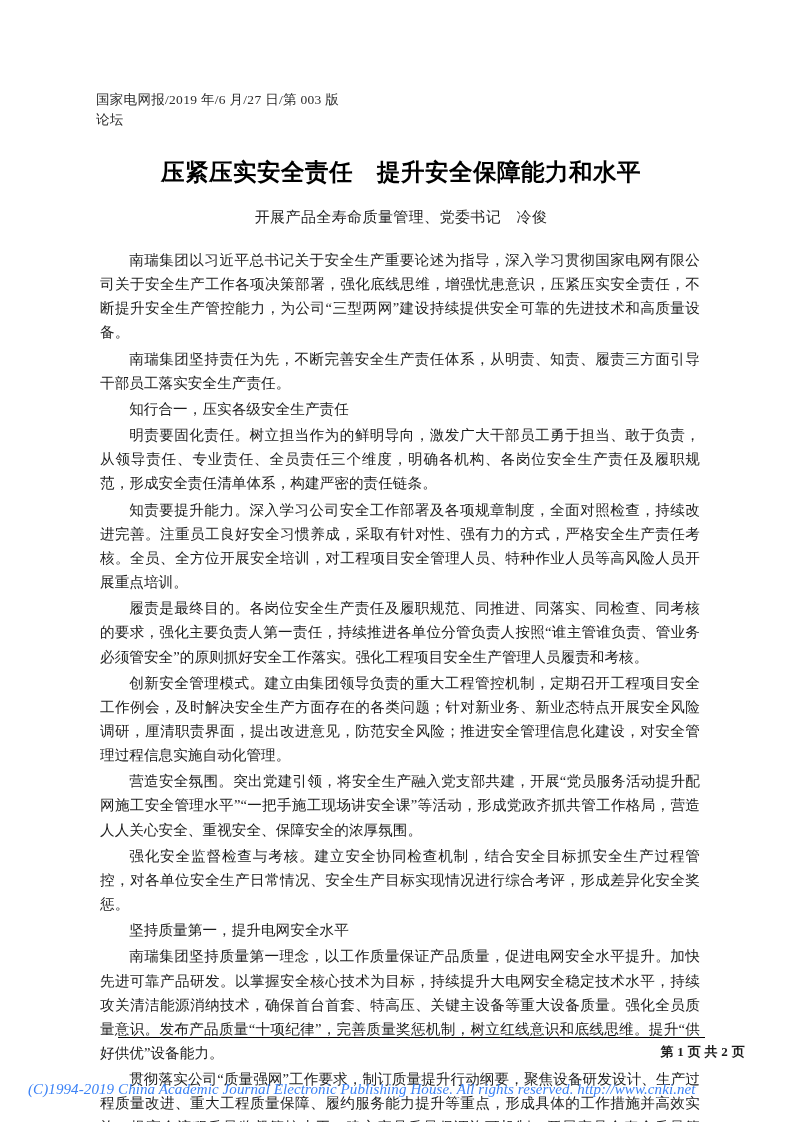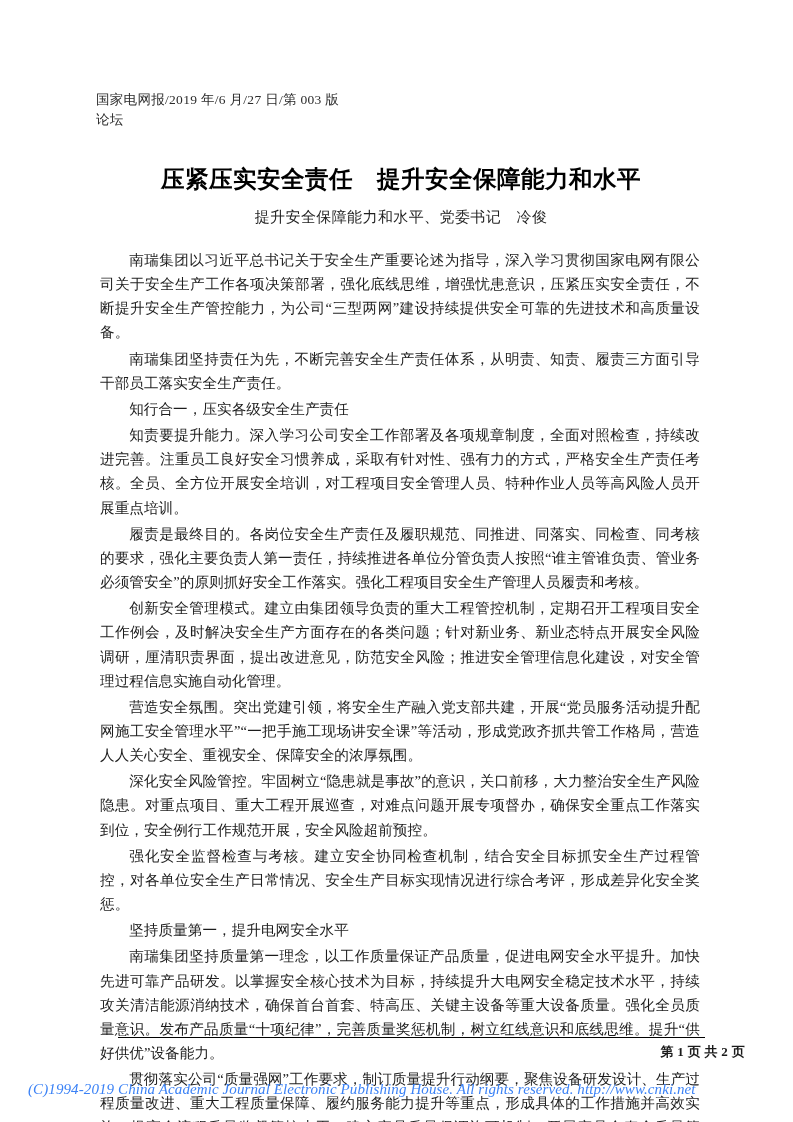--- a/index.html
+++ b/index.html
@@ -43,21 +43,20 @@
     left: 96px;
     top: 155px;
     width: 610px;
     text-align: center;
     font-size: 23.5px;
     font-weight: bold;
     line-height: 34px;
     letter-spacing: 0.5px;
     color: #000;
     font-family: "Liberation Sans", "DejaVu Sans", sans-serif;
-    margin-top: 7px;
   }
 
   
   .byline {
     position: absolute;
     left: 96px;
     top: 205px;
     width: 610px;
     text-align: center;
     font-size: 15px;
@@ -126,31 +125,31 @@
 
 <div class="page">
 
   <div class="masthead">
     <div class="line">国家电网报/2019 年/6 月/27 日/第 003 版</div>
     <div class="line">论坛</div>
   </div>
 
   <div class="article-title">压紧压实安全责任　提升安全保障能力和水平</div>
 
-  <div class="byline">提升安全保障能力和水平、党委书记　冷俊</div>
+  <div class="byline">开展产品全寿命质量管理、党委书记　冷俊</div>
 
   <div class="body-text">
     <p>南瑞集团以习近平总书记关于安全生产重要论述为指导，深入学习贯彻国家电网有限公司关于安全生产工作各项决策部署，强化底线思维，增强忧患意识，压紧压实安全责任，不断提升安全生产管控能力，为公司“三型两网”建设持续提供安全可靠的先进技术和高质量设备。</p>
     <p>南瑞集团坚持责任为先，不断完善安全生产责任体系，从明责、知责、履责三方面引导干部员工落实安全生产责任。</p>
     <p>知行合一，压实各级安全生产责任</p>
+    <p>明责要固化责任。树立担当作为的鲜明导向，激发广大干部员工勇于担当、敢于负责，从领导责任、专业责任、全员责任三个维度，明确各机构、各岗位安全生产责任及履职规范，形成安全责任清单体系，构建严密的责任链条。</p>
     <p>知责要提升能力。深入学习公司安全工作部署及各项规章制度，全面对照检查，持续改进完善。注重员工良好安全习惯养成，采取有针对性、强有力的方式，严格安全生产责任考核。全员、全方位开展安全培训，对工程项目安全管理人员、特种作业人员等高风险人员开展重点培训。</p>
     <p>履责是最终目的。各岗位安全生产责任及履职规范、同推进、同落实、同检查、同考核的要求，强化主要负责人第一责任，持续推进各单位分管负责人按照“谁主管谁负责、管业务必须管安全”的原则抓好安全工作落实。强化工程项目安全生产管理人员履责和考核。</p>
     <p>创新安全管理模式。建立由集团领导负责的重大工程管控机制，定期召开工程项目安全工作例会，及时解决安全生产方面存在的各类问题；针对新业务、新业态特点开展安全风险调研，厘清职责界面，提出改进意见，防范安全风险；推进安全管理信息化建设，对安全管理过程信息实施自动化管理。</p>
     <p>营造安全氛围。突出党建引领，将安全生产融入党支部共建，开展“党员服务活动提升配网施工安全管理水平”“一把手施工现场讲安全课”等活动，形成党政齐抓共管工作格局，营造人人关心安全、重视安全、保障安全的浓厚氛围。</p>
-    <p>深化安全风险管控。牢固树立“隐患就是事故”的意识，关口前移，大力整治安全生产风险隐患。对重点项目、重大工程开展巡查，对难点问题开展专项督办，确保安全重点工作落实到位，安全例行工作规范开展，安全风险超前预控。</p>
     <p>强化安全监督检查与考核。建立安全协同检查机制，结合安全目标抓安全生产过程管控，对各单位安全生产日常情况、安全生产目标实现情况进行综合考评，形成差异化安全奖惩。</p>
     <p>坚持质量第一，提升电网安全水平</p>
     <p>南瑞集团坚持质量第一理念，以工作质量保证产品质量，促进电网安全水平提升。加快先进可靠产品研发。以掌握安全核心技术为目标，持续提升大电网安全稳定技术水平，持续攻关清洁能源消纳技术，确保首台首套、特高压、关键主设备等重大设备质量。强化全员质量意识。发布产品质量“十项纪律”，完善质量奖惩机制，树立红线意识和底线思维。提升“供好供优”设备能力。</p>
     <p>贯彻落实公司“质量强网”工作要求，制订质量提升行动纲要，聚焦设备研发设计、生产过程质量改进、重大工程质量保障、履约服务能力提升等重点，形成具体的工作措施并高效实施。提高全流程质量监督管控水平。建立产品质量保证许可机制，开展产品全寿命质量管理。实施重</p>
   </div>
 
   <div class="footer-rule"></div>
 
   <div class="page-indicator">第 1 页  共 2 页</div>
 

